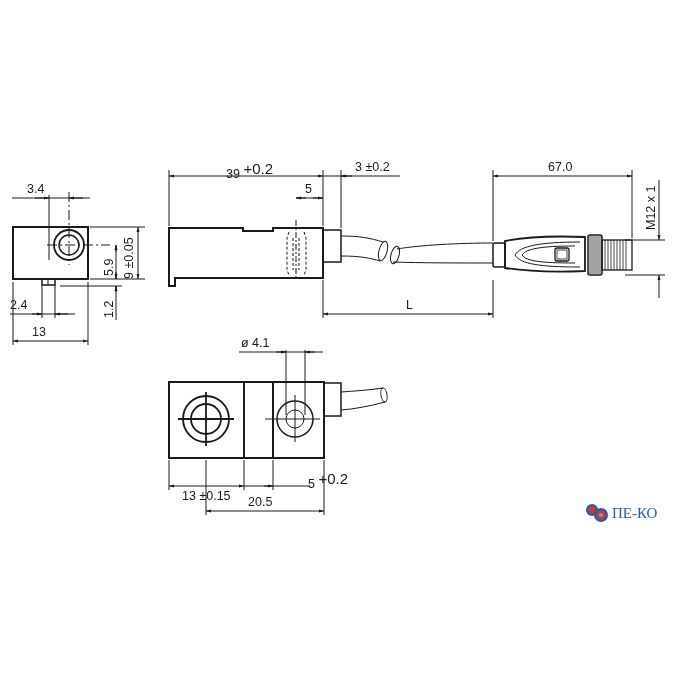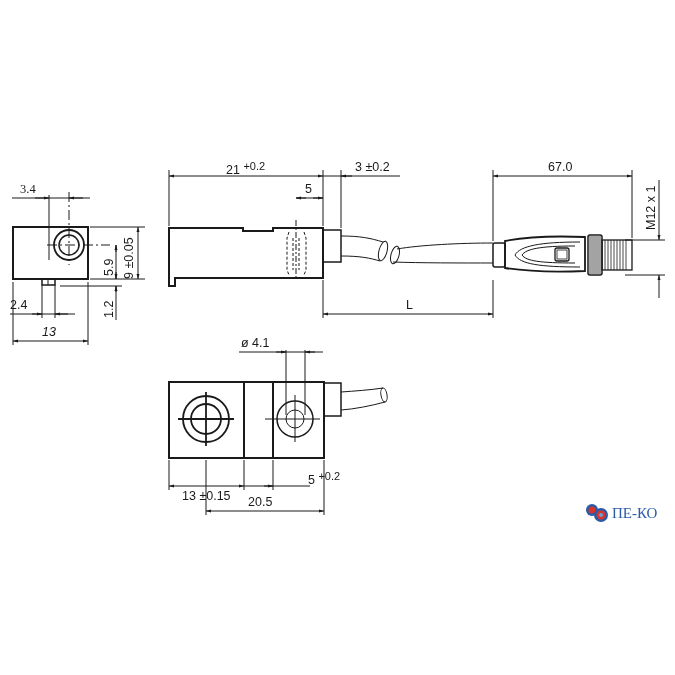--- a/index.html
+++ b/index.html
@@ -1,19 +1,19 @@
 <!DOCTYPE html>
 <html><head>
 <meta charset="utf-8">
 <style>
   html, body { margin:0; padding:0; background:#ffffff; }
   body { width:675px; height:675px; position:relative; overflow:hidden; font-family:"Liberation Sans", sans-serif; }
   svg { position:absolute; left:0; top:0; }
   .lbl { position:absolute; font-size:12.5px; color:#1a1a1a; white-space:nowrap; line-height:1; }
-  .sup { font-size:11px; vertical-align:4px; }
+  .sup { font-size:15px; vertical-align:4px; }
   .rot { transform-origin:left top; transform:rotate(-90deg); }
   .logo { position:absolute; left:584px; top:502px; display:flex; align-items:center; }
   .logo-text { font-family:"Liberation Serif", serif; font-size:15px; color:#2b5aa8; margin-left:2px;text-align:center; }
 </style>
 </head>
 <body>
 
 <svg width="675" height="675" viewBox="0 0 675 675">
   <defs>
     <marker id="ar" viewBox="0 0 10 10" refX="10" refY="5" markerWidth="7" markerHeight="5" orient="auto-start-reverse">
@@ -179,28 +179,28 @@
 
       <line x1="206" y1="460" x2="206" y2="515"></line>
       <line x1="324" y1="460" x2="324" y2="515"></line>
       <line x1="216" y1="511" x2="206" y2="511" marker-end="url(#ar)"></line>
       <line x1="314" y1="511" x2="324" y2="511" marker-end="url(#ar)"></line>
       <line x1="216" y1="511" x2="314" y2="511"></line>
     </g>
   </g>
 </svg>
 
-<span class="lbl" style="left:20px;top:183px;font-family:Liberation Serif, serif;">3.4</span>
+<span class="lbl" style="left:27px;top:183px;">3.4</span>
 <span class="lbl rot" style="left:103px;top:276px;">5.9</span>
 <span class="lbl rot" style="left:123px;top:279px;">9 ±0.05</span>
 <span class="lbl" style="left:10px;top:299px;text-align:center;">2.4</span>
-<span class="lbl" style="left:42px;top:326px;font-style:italic;">13</span>
+<span class="lbl" style="left:32px;top:326px;">13</span>
 <span class="lbl rot" style="left:103px;top:318px;">1.2</span>
 
-<span class="lbl" style="left:226px;top:161px;"><span>21</span> <span class="sup">+0.2</span></span>
+<span class="lbl" style="left:226px;top:161px;"><span>39</span> <span class="sup">+0.2</span></span>
 <span class="lbl" style="left:355px;top:161px;">3 ±0.2</span>
 <span class="lbl" style="left:305px;top:183px;">5</span>
 <span class="lbl" style="left:406px;top:299px;">L</span>
 
 <span class="lbl" style="left:548px;top:161px;">67.0</span>
 <span class="lbl rot" style="left:645px;top:230px;">M12 x 1</span>
 
 <span class="lbl" style="left:241px;top:337px;">ø 4.1</span>
 <span class="lbl" style="left:182px;top:471px;margin-top:19px;">13 ±0.15</span>
 <span class="lbl" style="left:276px;top:471px;margin-left:32px;"><span>5</span> <span class="sup">+0.2</span></span>

